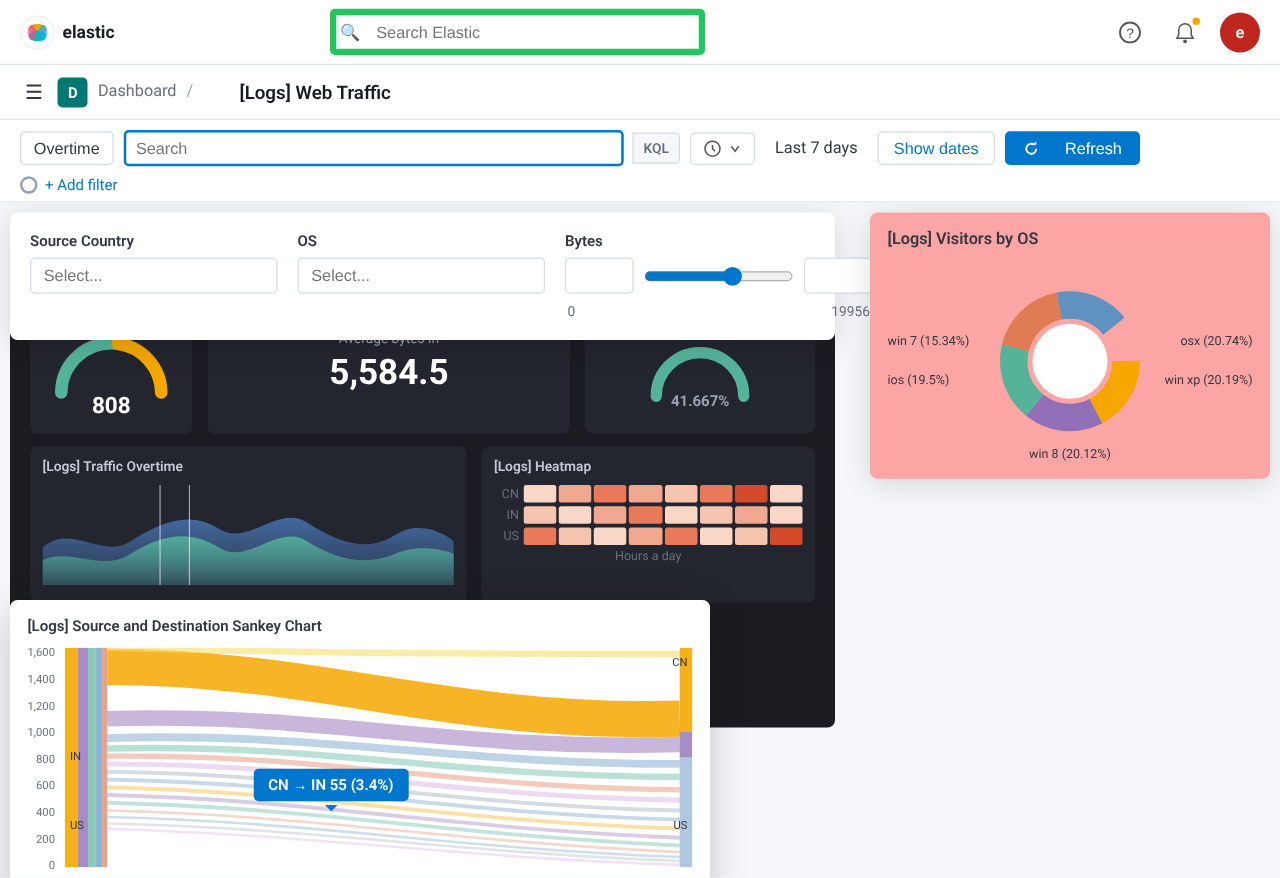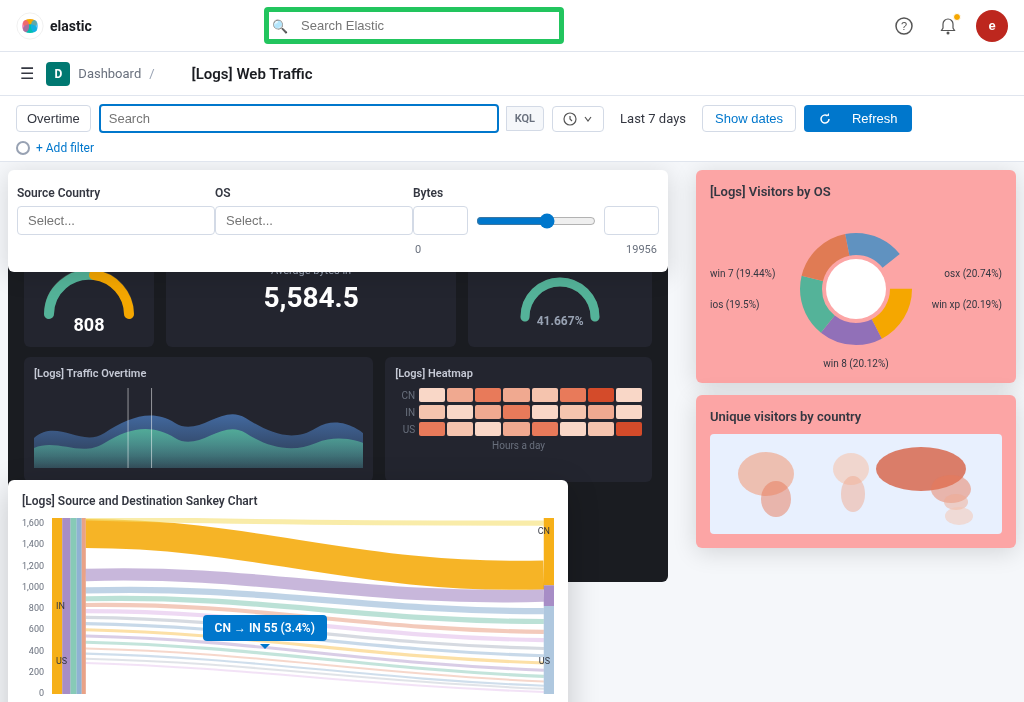--- a/index.html
+++ b/index.html
@@ -255,22 +255,22 @@
       left: 8px;
       width: 660px;
       background: #fff;
       border-radius: 6px;
       box-shadow: 0 4px 24px rgba(0,0,0,0.14);
       padding: 16px;
       z-index: 50;
     }
     .filter-panel-row {
       display: flex;
+      gap: 16px;
       align-items: flex-start;
-      justify-content: center;
     }
     .filter-col {
       display: flex;
       flex-direction: column;
       gap: 6px;
     }
     .filter-col-label {
       font-size: 12px;
       font-weight: 600;
       color: #343741;
@@ -781,21 +781,21 @@
       </div>
     </div>
   </div>
 
   <div class="right-panels">
 
     <div class="panel-card">
       <div class="panel-title">[Logs] Visitors by OS</div>
       <div class="donut-container">
         <div class="donut-legend-left">
-          <span style="font-size:10px;color:#343741">win 7 (19.44%)</span>
+          <span style="font-size:10px;color:#343741">win 7 (15.34%)</span>
           <span style="font-size:10px;color:#343741">ios (19.5%)</span>
         </div>
         <svg width="120" height="120" viewBox="0 0 120 120">
 
           <circle cx="60" cy="60" r="45" fill="none" stroke="#f5a700" stroke-width="22" stroke-dasharray="49 233" stroke-dashoffset="0"></circle>
 
           <circle cx="60" cy="60" r="45" fill="none" stroke="#9170b8" stroke-width="22" stroke-dasharray="52 230" stroke-dashoffset="-49"></circle>
 
           <circle cx="60" cy="60" r="45" fill="none" stroke="#54b399" stroke-width="22" stroke-dasharray="51 231" stroke-dashoffset="-101"></circle>
 
@@ -808,40 +808,20 @@
         <div class="donut-legend-right">
           <span style="font-size:10px;color:#343741">osx (20.74%)</span>
           <span style="font-size:10px;color:#343741">win xp (20.19%)</span>
         </div>
         <div class="donut-legend-bottom">
           <span style="font-size:10px;color:#343741">win 8 (20.12%)</span>
         </div>
       </div>
     </div>
 
-    <div class="panel-card">
-      <div class="panel-title">Unique visitors by country</div>
-      <div class="map-placeholder">
-        <svg width="100%" height="100%" viewBox="0 0 290 100" preserveAspectRatio="xMidYMid meet">
-
-          <ellipse cx="55" cy="40" rx="28" ry="22" fill="#f0a990" opacity="0.7"></ellipse>
-          <ellipse cx="65" cy="65" rx="15" ry="18" fill="#e87a5a" opacity="0.5"></ellipse>
-
-          <ellipse cx="140" cy="35" rx="18" ry="16" fill="#f5c4ae" opacity="0.6"></ellipse>
-          <ellipse cx="142" cy="60" rx="12" ry="18" fill="#f0a990" opacity="0.5"></ellipse>
-
-          <ellipse cx="210" cy="35" rx="45" ry="22" fill="#d44b2a" opacity="0.7"></ellipse>
-          <ellipse cx="240" cy="55" rx="20" ry="14" fill="#e87a5a" opacity="0.5"></ellipse>
-
-          <ellipse cx="245" cy="68" rx="12" ry="8" fill="#f0a990" opacity="0.5"></ellipse>
-
-          <ellipse cx="248" cy="82" rx="14" ry="9" fill="#f5c4ae" opacity="0.5"></ellipse>
-        </svg>
-      </div>
-    </div>
   </div>
 
   <div class="sankey-panel">
     <div class="sankey-title">[Logs] Source and Destination Sankey Chart</div>
     <div class="sankey-chart">
       <div class="sankey-y-axis">
         <span class="sankey-y-label">1,600</span>
         <span class="sankey-y-label">1,400</span>
         <span class="sankey-y-label">1,200</span>
         <span class="sankey-y-label">1,000</span>

